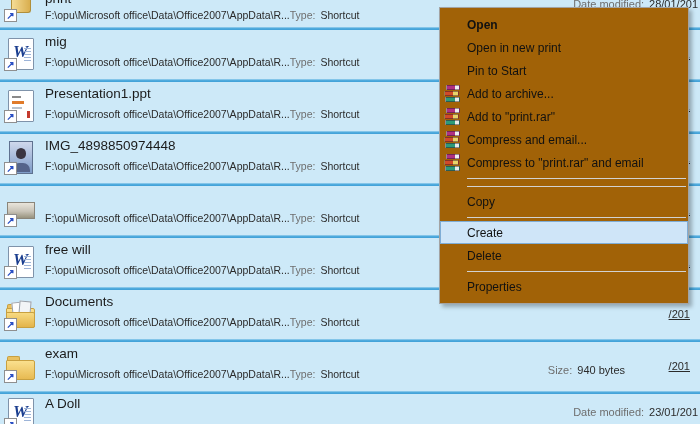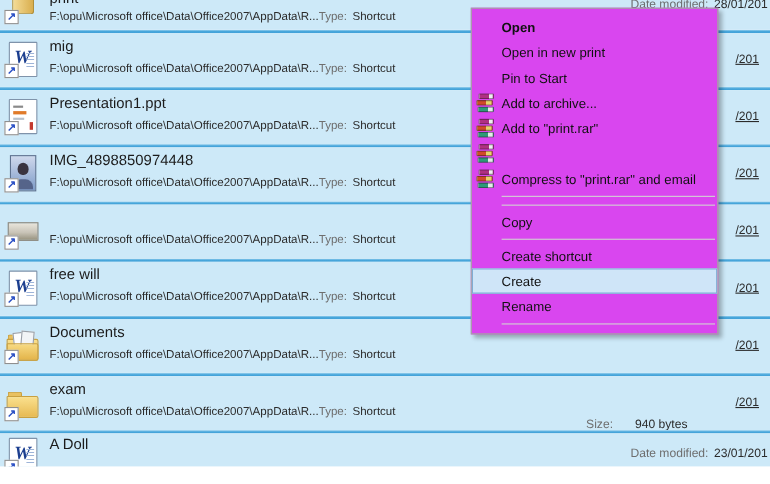--- a/index.html
+++ b/index.html
@@ -30,21 +30,21 @@
   .subline { position: absolute; left: 45px; top: 26px; font-size: 10.5px; color: #2b2b2b;
              display: flex; white-space: nowrap; }
   .row.first .subline { top: 9px; }
   .typewrap { display: flex; gap: 5px; }
   .glabel { color: #6e6e6e; }
 
   .datefrag { position: absolute; top: 18px; right: 10px; font-size: 11px; color: #2b2b2b; white-space: nowrap; text-decoration: underline; }
   .datefull { position: absolute; font-size: 11px; white-space: nowrap; color: #2b2b2b; display: flex; gap: 5px; }
   .row.first .datefull { top: -2px; right: 2px; }
   .row.last  .datefull { top: 12px; right: 2px; }
-  .sizeline { position: absolute; top: 38px; right: 75px; font-size: 11px; color: #2b2b2b; display: flex; gap: 20px; }
+  .sizeline { position: absolute; top: 22px; right: 75px; font-size: 11px; color: #2b2b2b; display: flex; gap: 5px; }
 
   
   .pg { position: absolute; left: 4px; top: 1px; right: 4px; bottom: 1px; background: #fff;
         border: 1px solid #7f93aa; border-radius: 1px; }
   .wg { position: absolute; left: 9px; top: 6px; font-family: "Liberation Serif", serif;
         font-weight: bold; font-style: italic; font-size: 17px; color: #1b3e8f; line-height: 17px; }
   .wlines { position: absolute; right: 7px; top: 11px; width: 7px; height: 13px;
             background: repeating-linear-gradient(180deg, #9db4d8 0 1px, transparent 1px 3px); }
 
   .sc { position: absolute; left: 0; bottom: 0; width: 13px; height: 13px; background: #fff;
@@ -78,22 +78,22 @@
            border: 1px solid #c8a040; border-radius: 1px 2px 2px 2px; }
   .fdoc1 { position: absolute; left: 8px; top: 5px; width: 12px; height: 14px; background: #fdfdfd;
            border: 1px solid #9aa0a8; transform: rotate(-6deg); }
   .fdoc2 { position: absolute; left: 15px; top: 4px; width: 12px; height: 14px; background: #f2f4f6;
            border: 1px solid #9aa0a8; transform: rotate(5deg); }
   .fbody-front { position: absolute; left: 2px; top: 15px; right: 3px; bottom: 3px;
            background: linear-gradient(180deg, #f7da82, #e3b44a);
            border: 1px solid #c8a040; border-radius: 1px 2px 2px 2px; }
 
   
-  .menu { position: absolute; left: 428px; top: 7px; width: 225px; z-index: 10;
-          background: #d946ef; border: 1px solid #a3a3a3; box-shadow: 3px 3px 4px rgba(0,0,0,0.28);
+  .menu { position: absolute; left: 439px; top: 7px; width: 250px; z-index: 10;
+          background: #a16207; border: 1px solid #a3a3a3; box-shadow: 3px 3px 4px rgba(0,0,0,0.28);
           padding: 5px 0; }
   .mi { position: relative; height: 23px; display: flex; align-items: center;
         padding-left: 27px; padding-right: 8px; font-size: 12px; color: #111; white-space: nowrap; }
   .mi.bold .mi-label { font-weight: bold; }
   .mi.selected { background: #cfe5f8; box-shadow: inset 0 0 0 1px #7fadd6; }
   .msep { height: 8px; position: relative; margin-left: 27px; margin-right: 2px; }
   .msep::after { content: ""; position: absolute; top: 50%; left: 0; right: 0; height: 1px; background: #d2d2d2; }
   .subarrow { position: absolute; right: 10px; top: 7px; font-size: 9px; color: #111; line-height: 9px; }
 
   .rar { position: absolute; left: 4px; top: 3px; width: 18px; height: 17px;
@@ -307,38 +307,39 @@
         <span class="book b3"></span>
     </span>
     <span class="mi-label">Add to "print.rar"</span>
   </div>
   <div class="mi">
     <span class="rar">
       <span class="book b1"></span>
         <span class="book b2"></span>
         <span class="book b3"></span>
     </span>
+    <span class="mi-label">Compress and email...</span>
   </div>
   <div class="mi">
     <span class="rar">
       <span class="book b1"></span>
         <span class="book b2"></span>
         <span class="book b3"></span>
     </span>
     <span class="mi-label">Compress to "print.rar" and email</span>
   </div>
   <div class="msep"></div>
   <div class="msep"></div>
   <div class="mi">
     <span class="mi-label">Copy</span>
   </div>
   <div class="msep"></div>
-  <div class="mi">
-    <span class="mi-label">Create shortcut</span>
-  </div>
   <div class="mi selected">
     <span class="mi-label">Create</span>
   </div>
   <div class="mi">
-    <span class="mi-label">Rename</span>
+    <span class="mi-label">Delete</span>
   </div>
   <div class="msep"></div>
+  <div class="mi">
+    <span class="mi-label">Properties</span>
+  </div>
 </div>
 
 </body></html>

